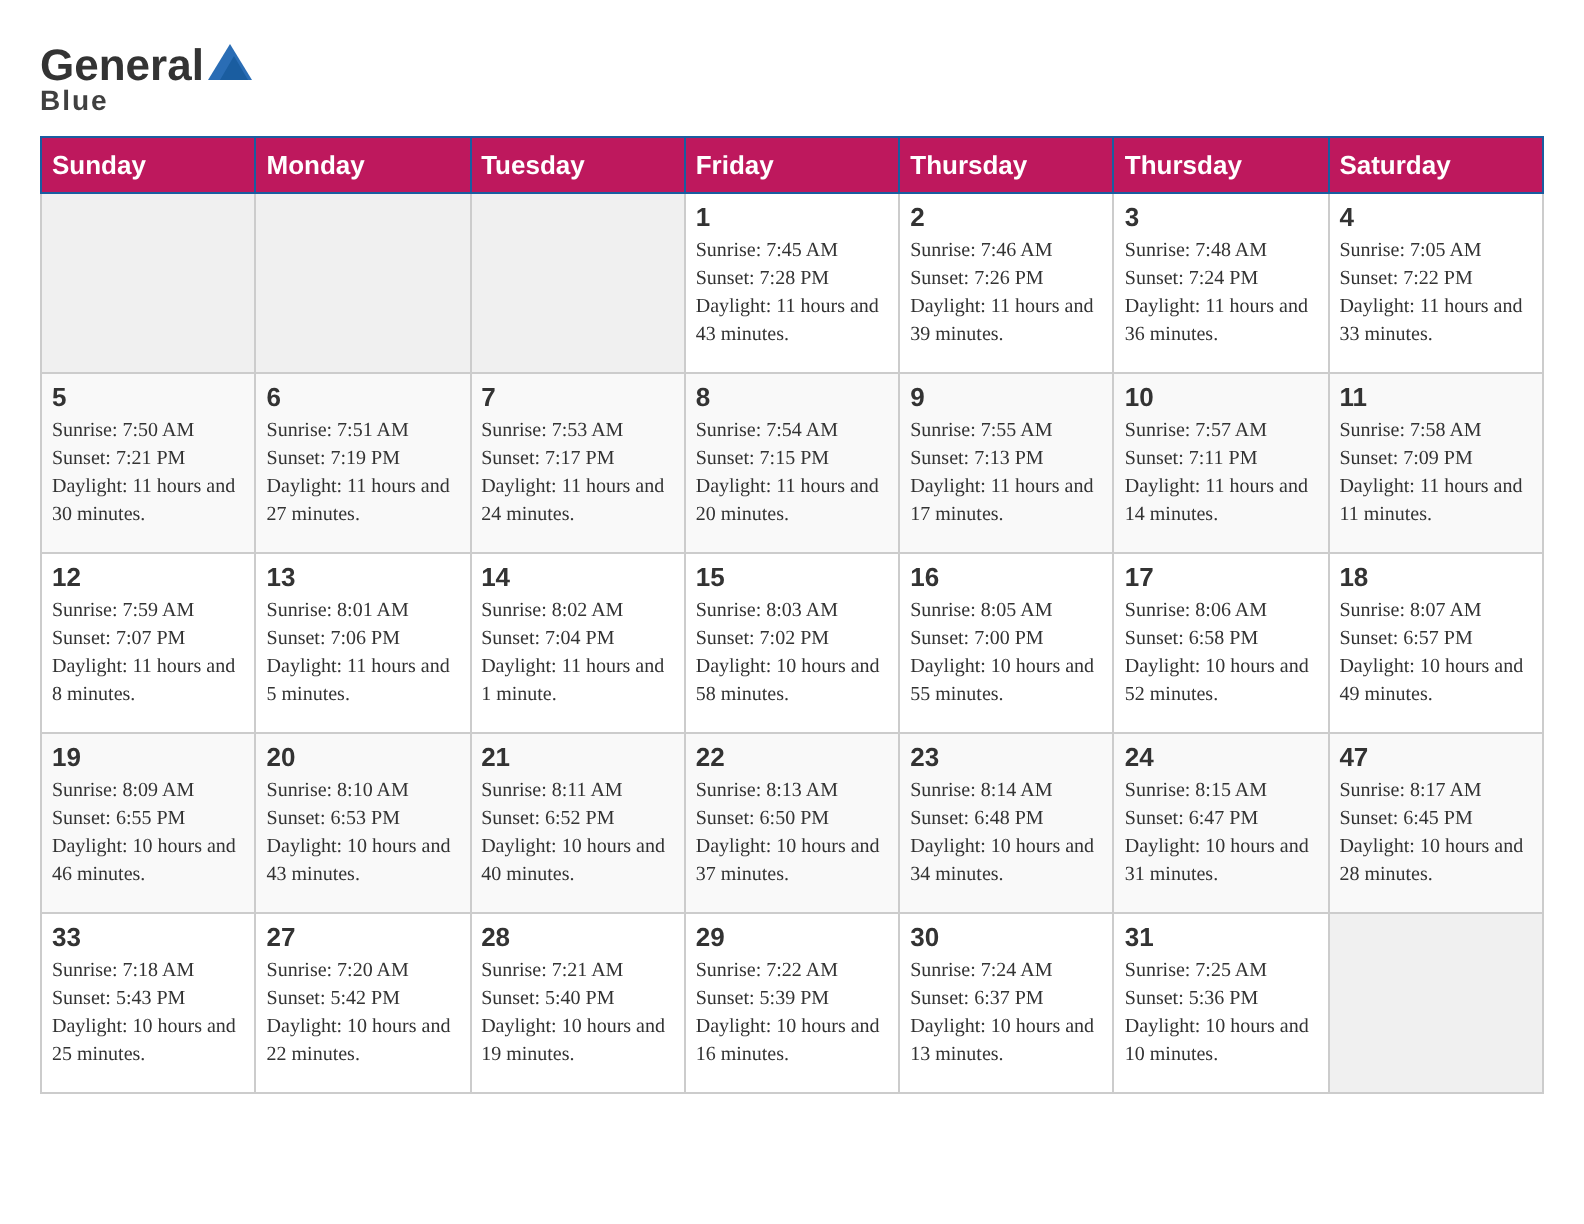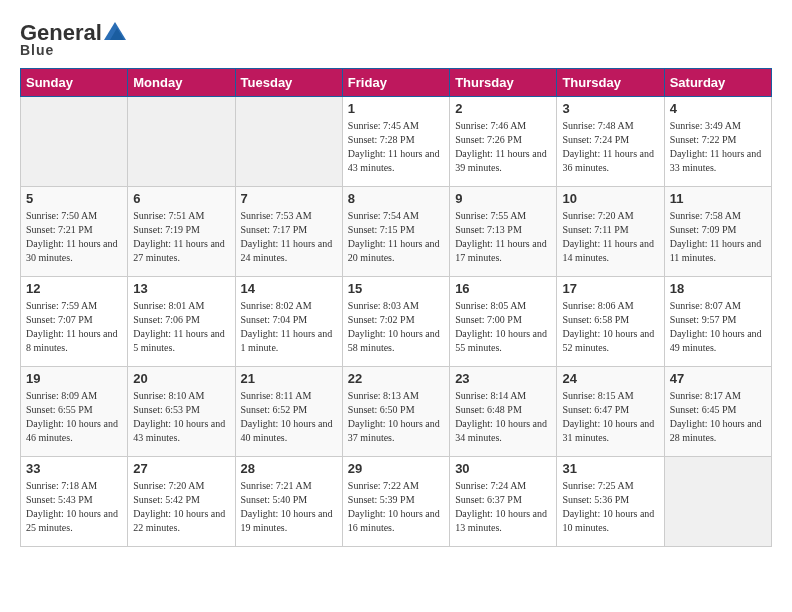--- a/index.html
+++ b/index.html
@@ -124,21 +124,21 @@
 Daylight: 11 hours and 39 minutes.</div>
         </td>
         <td>
           <div class="day-number">3</div>
           <div class="day-info">Sunrise: 7:48 AM
 Sunset: 7:24 PM
 Daylight: 11 hours and 36 minutes.</div>
         </td>
         <td>
           <div class="day-number">4</div>
-          <div class="day-info">Sunrise: 3:49 AM
+          <div class="day-info">Sunrise: 7:05 AM
 Sunset: 7:22 PM
 Daylight: 11 hours and 33 minutes.</div>
         </td>
       </tr>
       <tr>
         <td>
           <div class="day-number">5</div>
           <div class="day-info">Sunrise: 7:50 AM
 Sunset: 7:21 PM
 Daylight: 11 hours and 30 minutes.</div>
@@ -162,21 +162,21 @@
 Daylight: 11 hours and 20 minutes.</div>
         </td>
         <td>
           <div class="day-number">9</div>
           <div class="day-info">Sunrise: 7:55 AM
 Sunset: 7:13 PM
 Daylight: 11 hours and 17 minutes.</div>
         </td>
         <td>
           <div class="day-number">10</div>
-          <div class="day-info">Sunrise: 7:20 AM
+          <div class="day-info">Sunrise: 7:57 AM
 Sunset: 7:11 PM
 Daylight: 11 hours and 14 minutes.</div>
         </td>
         <td>
           <div class="day-number">11</div>
           <div class="day-info">Sunrise: 7:58 AM
 Sunset: 7:09 PM
 Daylight: 11 hours and 11 minutes.</div>
         </td>
       </tr>
@@ -213,21 +213,21 @@
         </td>
         <td>
           <div class="day-number">17</div>
           <div class="day-info">Sunrise: 8:06 AM
 Sunset: 6:58 PM
 Daylight: 10 hours and 52 minutes.</div>
         </td>
         <td>
           <div class="day-number">18</div>
           <div class="day-info">Sunrise: 8:07 AM
-Sunset: 9:57 PM
+Sunset: 6:57 PM
 Daylight: 10 hours and 49 minutes.</div>
         </td>
       </tr>
       <tr>
         <td>
           <div class="day-number">19</div>
           <div class="day-info">Sunrise: 8:09 AM
 Sunset: 6:55 PM
 Daylight: 10 hours and 46 minutes.</div>
         </td>

